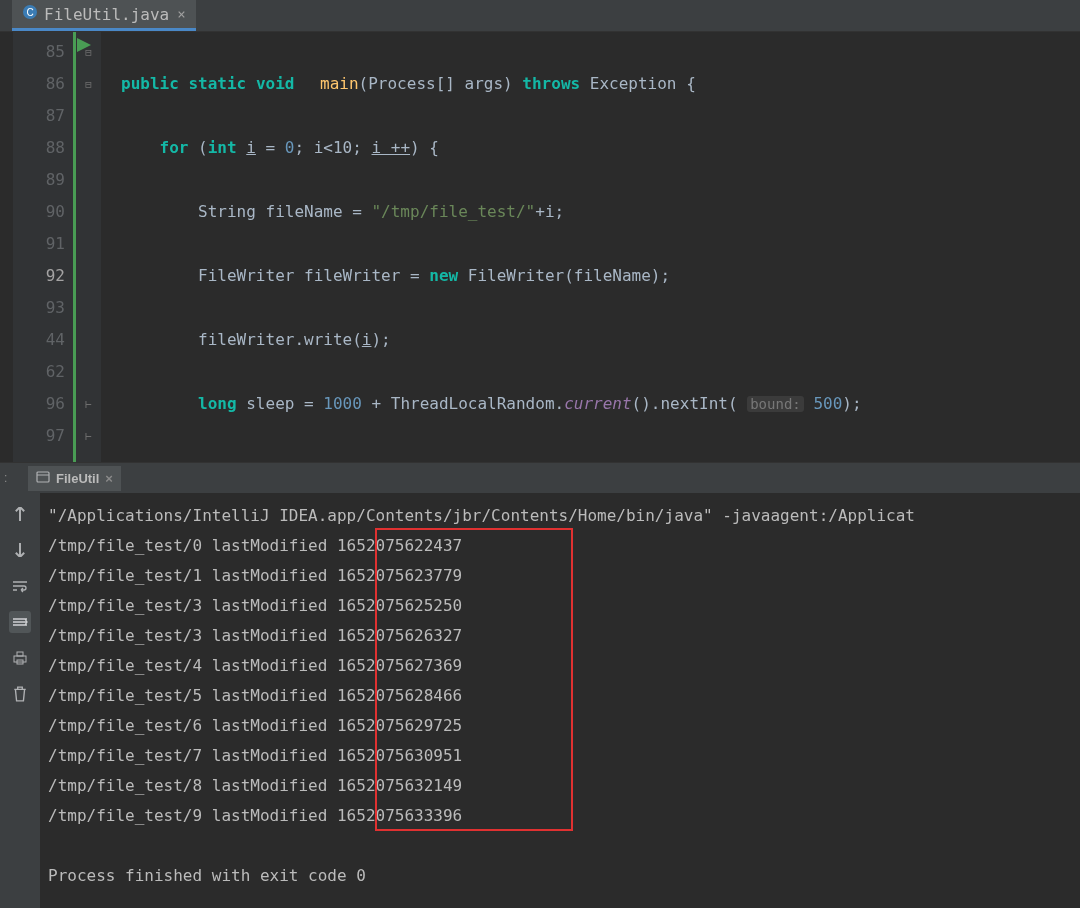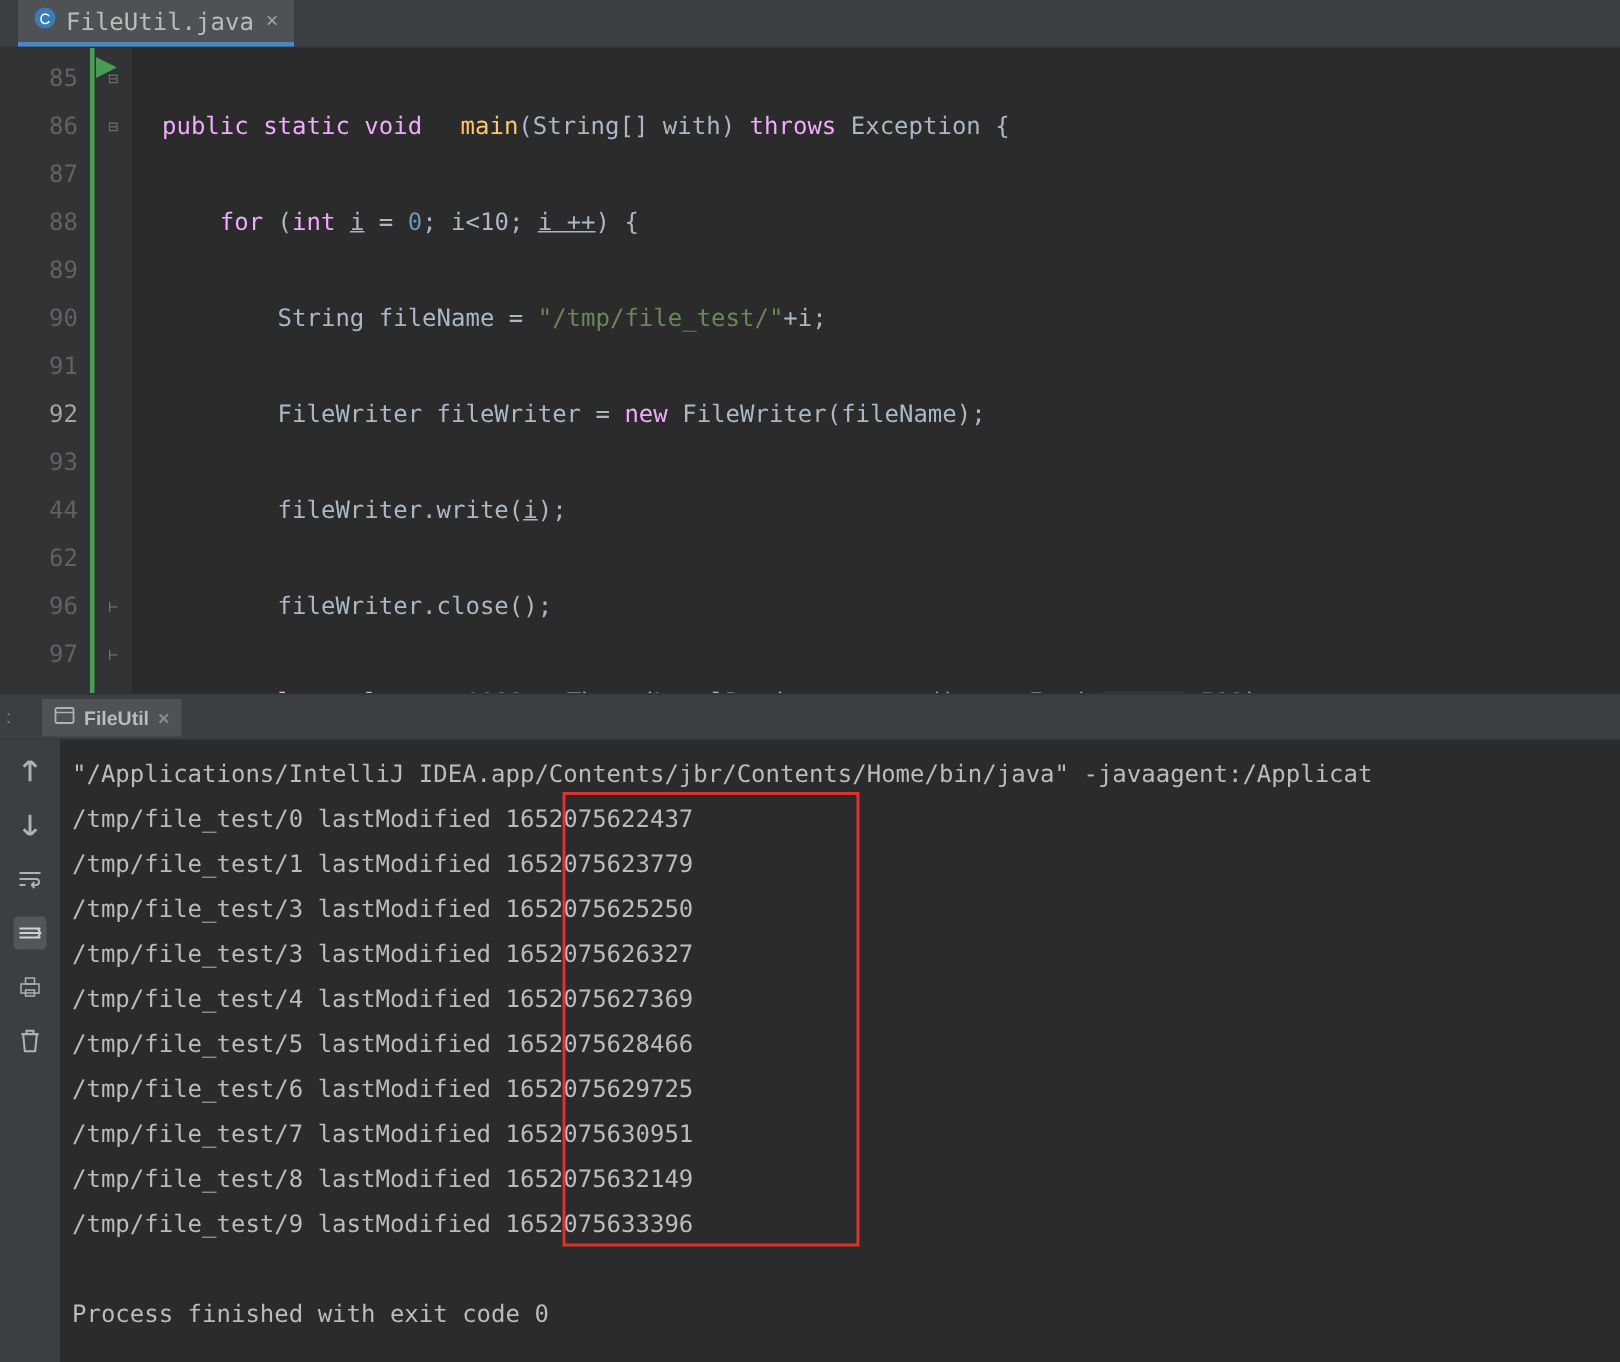--- a/index.html
+++ b/index.html
@@ -40,20 +40,21 @@
     background: #2b2b2b;
   }
   .gutter {
     width: 60px;
     background: #313335;
     color: #606366;
     text-align: right;
     padding: 4px 8px 4px 0;
     font-size: 16px;
     position: relative;
+    margin-left: 13px;
   }
   .gutter .ln { height: 32px; line-height: 32px; }
   .gutter .ln.active { color: #a4a3a3; }
   .run-icon {
     position: absolute;
     left: 64px;
     top: 5px;
     color: #499c54;
   }
   .gutter-extra {
@@ -66,21 +67,21 @@
   .code {
     flex: 1;
     padding: 4px 0 4px 20px;
     white-space: pre;
     font-size: 16px;
     line-height: 32px;
     overflow: hidden;
     position: relative;
   }
   .code .line { height: 32px; }
-  .kw { color: #f0abfc; }          
+  .kw { color: #14b8a6; font-weight: bold; }          
   .fn { color: #ffc66d; padding-left: 16px; }          
   .ty { color: #a9b7c6; }          
   .st { color: #6a8759; }          
   .nu { color: #6897bb; }          
   .sf { color: #9876aa; font-style: italic; }
   .hint { color: #787878; background:#3b3b3b; padding:0 3px; border-radius:3px; font-size:14px;}
   .pm  { color: #a9b7c6; }
 
   
   .run-panel {
@@ -182,26 +183,25 @@
       <div class="fold"></div>
     <div class="fold"></div>
       <div class="fold"></div>
       <div class="fold"></div>
       <div class="fold"></div>
       <div class="fold"></div>
     <div class="fold">⊢</div>
     <div class="fold">⊢</div>
   </div>
   <div class="code">
-<div class="line"><span class="kw">public</span> <span class="kw">static</span> <span class="kw">void</span> <span class="fn">main</span><span class="pm">(String[] with)</span> <span class="kw">throws</span> <span class="ty">Exception</span> <span class="pm">{</span></div>
+<div class="line"><span class="kw">public</span> <span class="kw">static</span> <span class="kw">void</span> <span class="fn">main</span><span class="pm">(Process[] args)</span> <span class="kw">throws</span> <span class="ty">Exception</span> <span class="pm">{</span></div>
 <div class="line">    <span class="kw">for</span> <span class="pm">(</span><span class="kw">int</span> <span class="ty" style="text-decoration:underline">i</span> <span class="pm">= </span><span class="nu">0</span><span class="pm">; </span><span class="ty">i&lt;10</span><span class="pm">; </span><span class="ty" style="text-decoration:underline">i ++</span><span class="pm">) {</span></div>
 <div class="line">        <span class="ty">String</span> <span class="ty">fileName</span><span class="pm"> = </span><span class="st">"/tmp/file_test/"</span><span class="pm">+</span><span class="ty">i</span><span class="pm">;</span></div>
 <div class="line">        <span class="ty">FileWriter</span> <span class="ty">fileWriter</span><span class="pm"> = </span><span class="kw">new</span> <span class="ty">FileWriter(fileName);</span></div>
 <div class="line">        <span class="ty">fileWriter.write(</span><span class="ty" style="text-decoration:underline">i</span><span class="pm">);</span></div>
-<div class="line">        <span class="ty">fileWriter.close();</span></div>
 <div class="line">        <span class="kw">long</span> <span class="ty">sleep</span><span class="pm"> = </span><span class="nu">1000</span><span class="pm"> + </span><span class="ty">ThreadLocalRandom.</span><span class="sf">current</span><span class="ty">().nextInt(</span> <span class="hint">bound:</span> <span class="nu">500</span><span class="pm">);</span></div>
 
 
 
 
 
 
   </div>
 </div>
 

